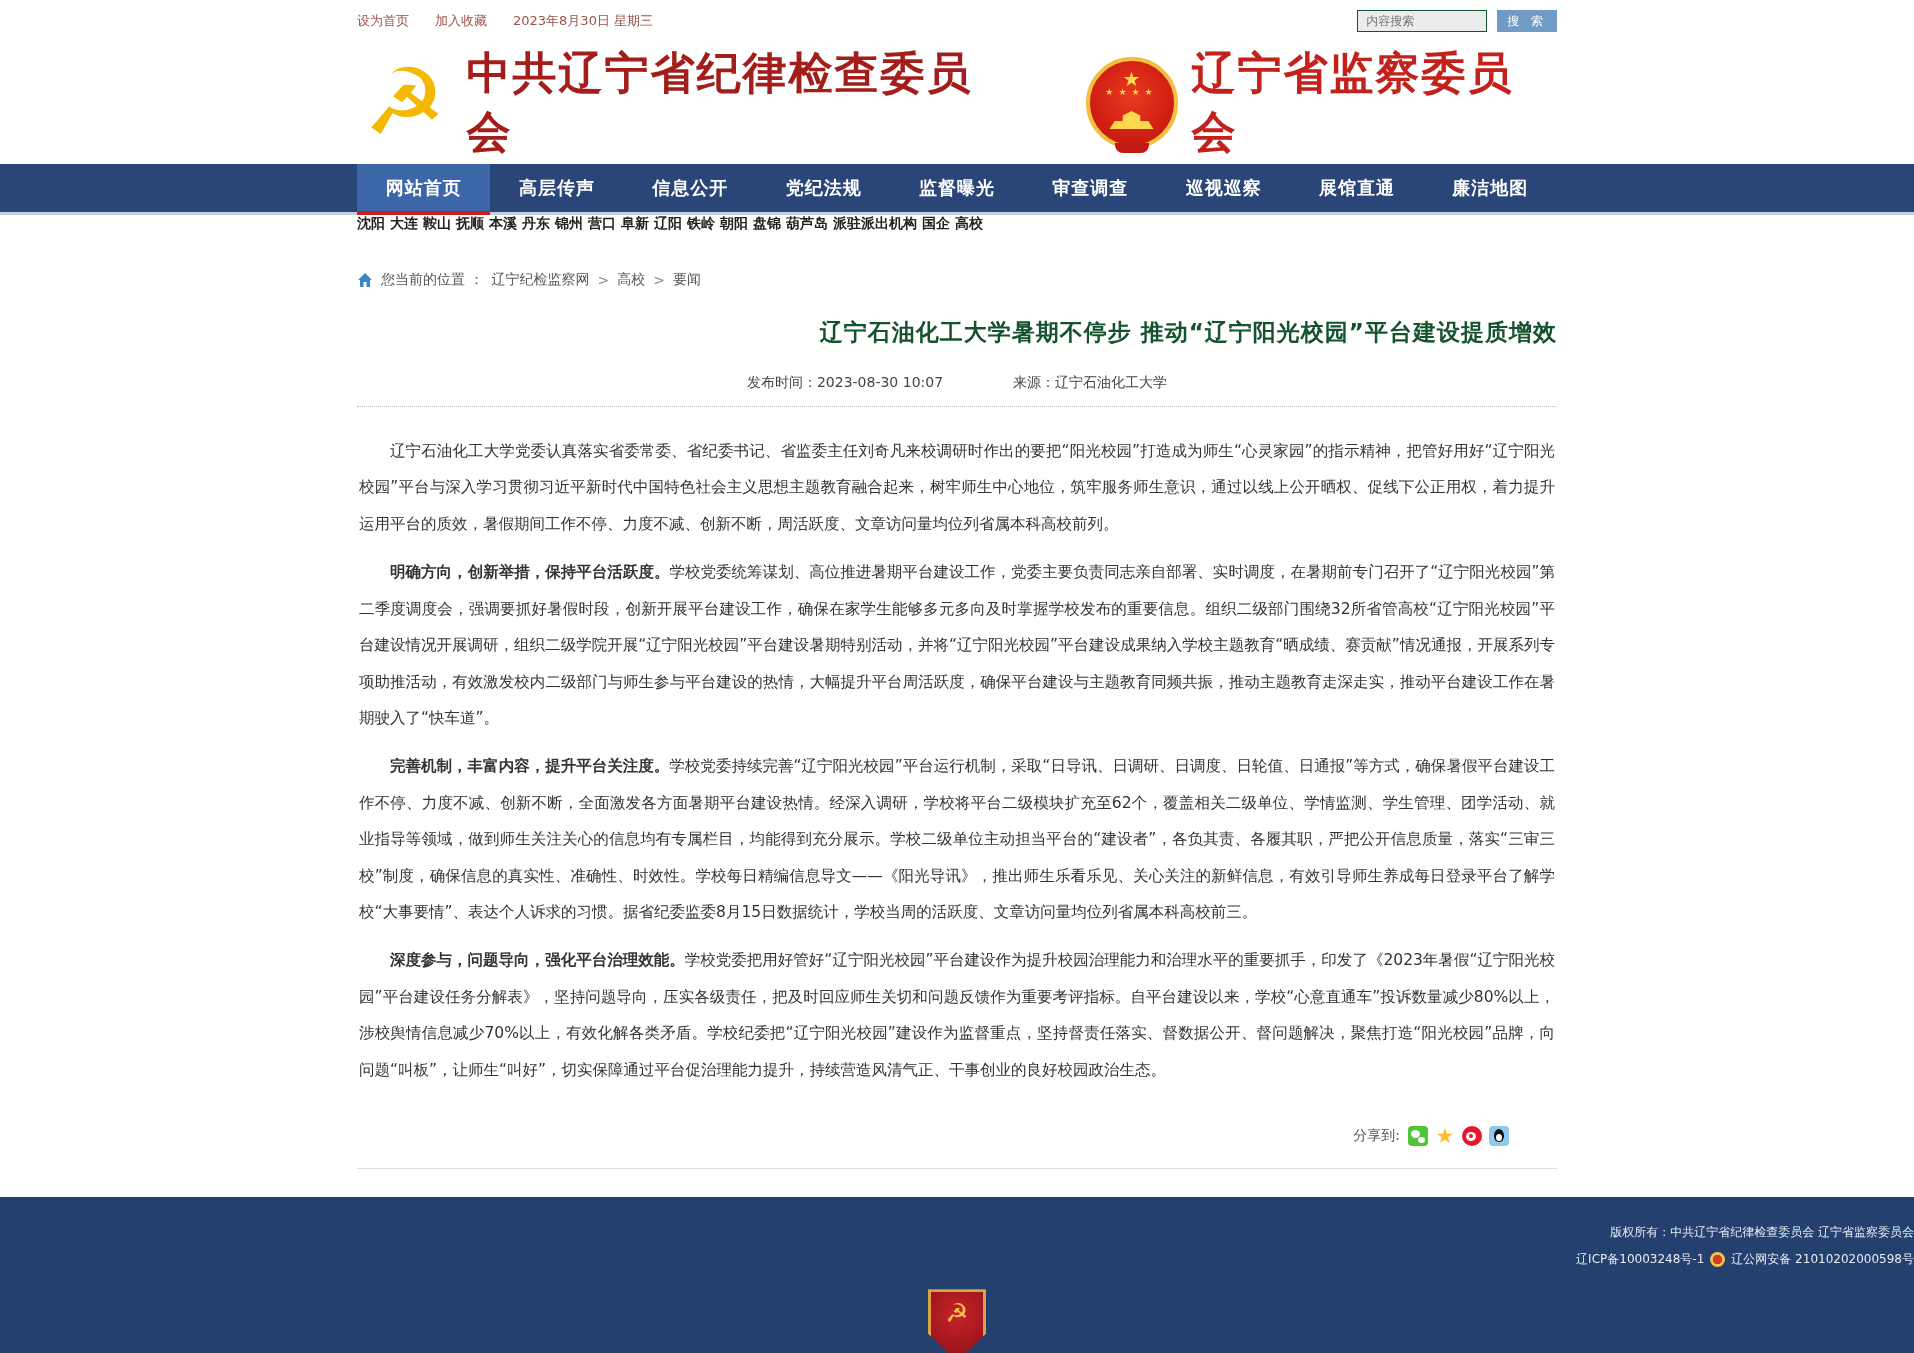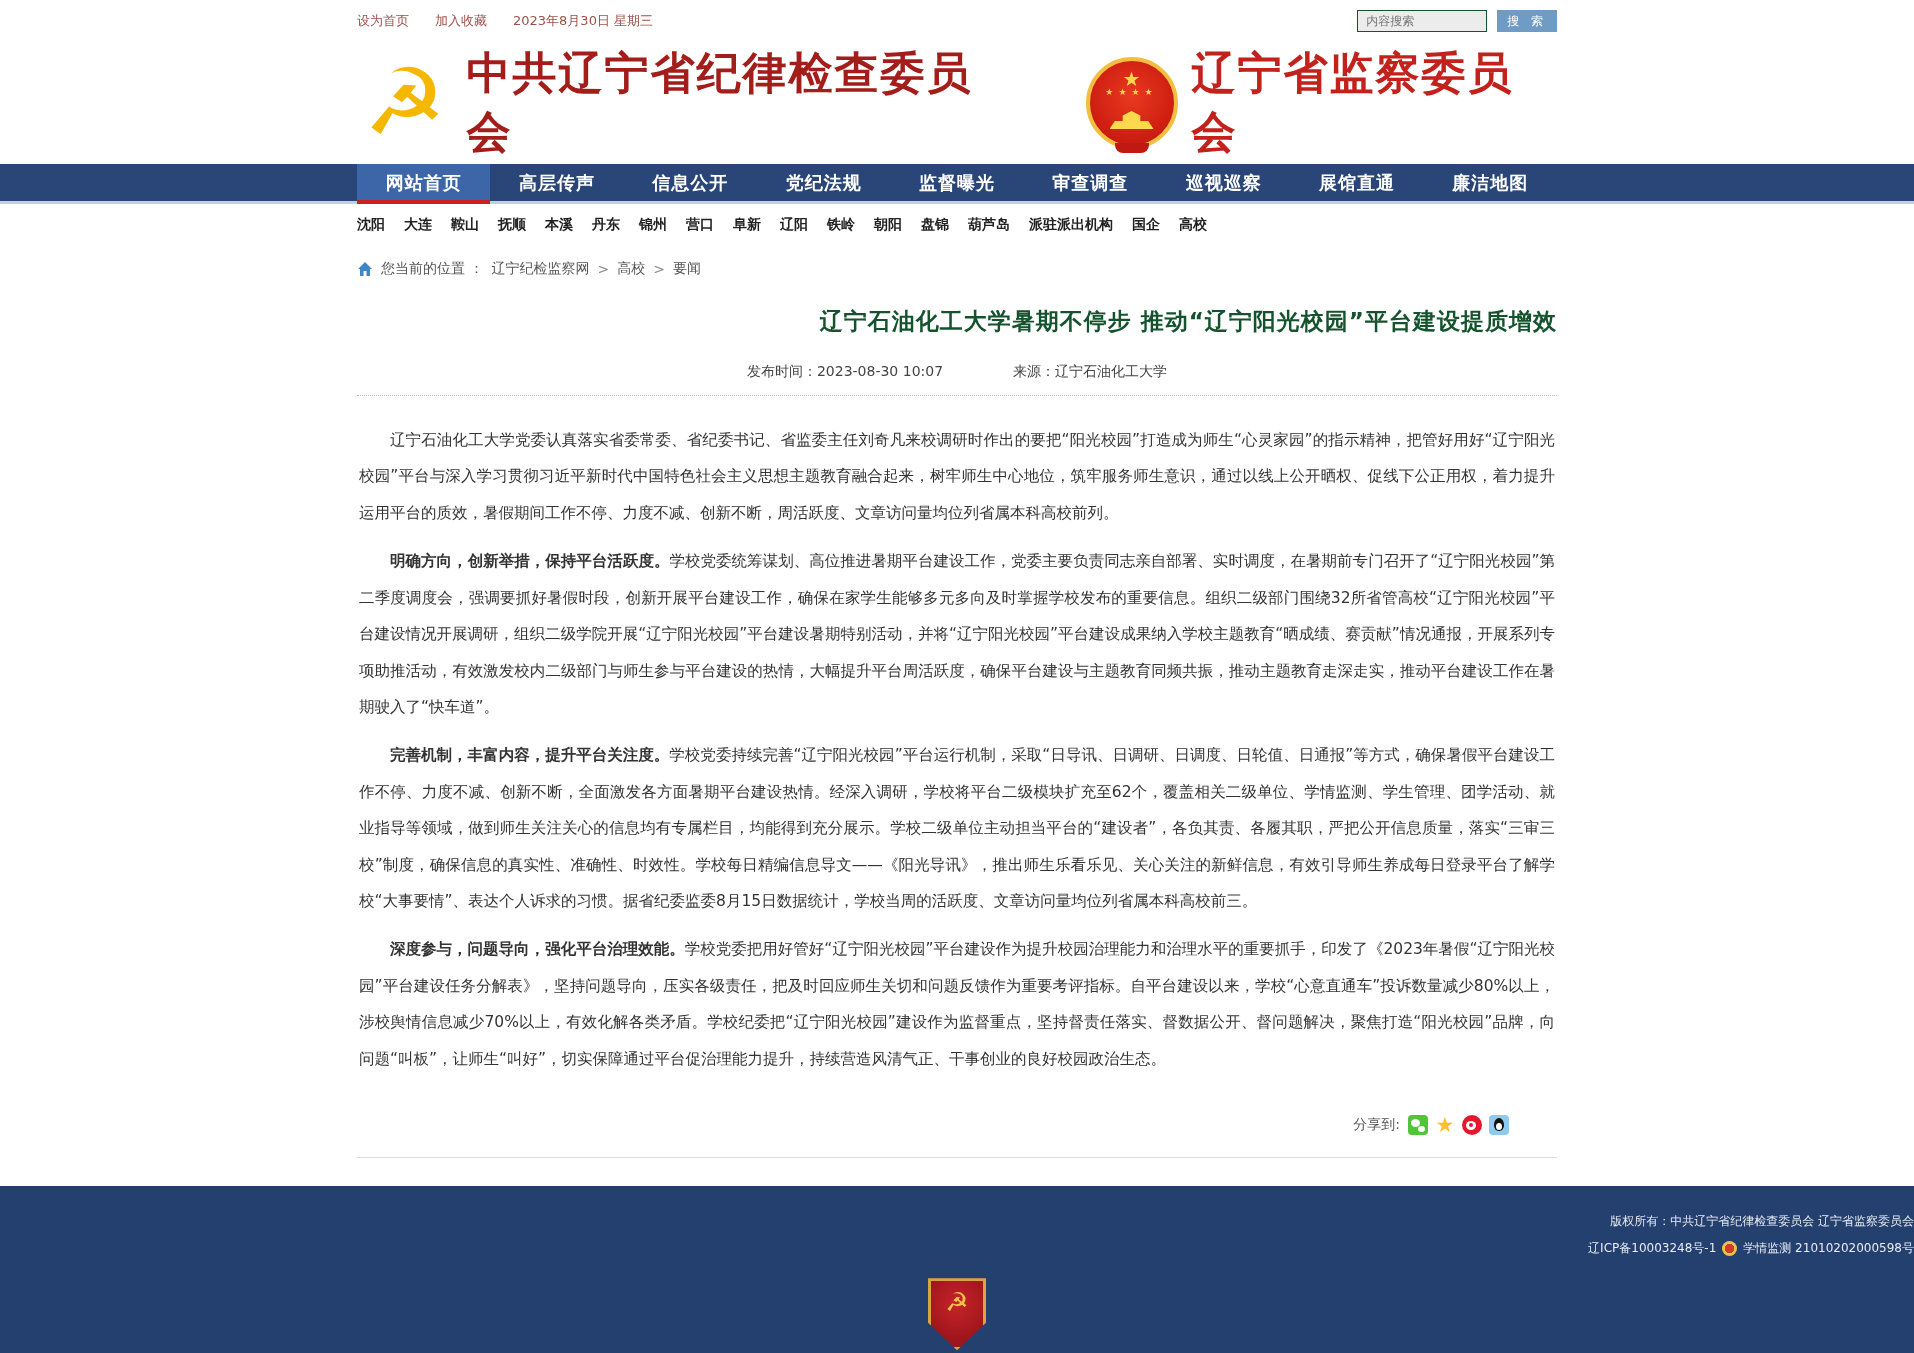--- a/index.html
+++ b/index.html
@@ -44,34 +44,34 @@
   }
   .national-emblem .star-big { position:absolute; top:8px; left:50%; transform:translateX(-50%); color:#ffd94d; font-size:20px; line-height:1; }
   .national-emblem .stars-small { position:absolute; top:26px; left:0; right:0; text-align:center; color:#ffd94d; font-size:9px; letter-spacing:5px; }
   .national-emblem .gate { position:absolute; bottom:16px; left:50%; transform:translateX(-50%); width:44px; height:18px; background:#ffd94d; clip-path:polygon(0 100%,100% 100%,88% 55%,70% 55%,70% 25%,50% 0,30% 25%,30% 55%,12% 55%); }
   .national-emblem .ribbon { position:absolute; bottom:-8px; left:50%; transform:translateX(-50%); width:34px; height:10px; background:#c01812; border-radius:0 0 8px 8px; }
   .site-title-left { font-size:44px; font-weight:bold; color:#a31d1a; letter-spacing:2px; }
   .site-title-right { font-size:44px; font-weight:bold; color:#c3211c; letter-spacing:2px; }
 
   
   .nav { background:#2a4678; border-bottom:3px solid #c3cede; }
-  .nav .container { display:flex; height:37px; }
+  .nav .container { display:flex; height:48px; }
   .nav-item {
     flex:1; display:flex; align-items:center; justify-content:center;
     color:#fff; font-size:18px; font-weight:bold; cursor:pointer;
     position:relative; letter-spacing:1px;
   }
   .nav-item.active { background:#3c66a8; }
   .nav-item.active::after {
     content:""; position:absolute; left:0; right:0; bottom:-3px; height:4px; background:#cc1f1f;
   }
 
   
   .subnav { background:#fff; }
-  .subnav .container { display:flex; align-items:center; flex-wrap:nowrap; gap:19px; height:42px; }
+  .subnav .container { display:flex; align-items:flex-start; flex-wrap:nowrap; gap:5px; height:42px; }
   .subnav-item { font-size:14px; font-weight:bold; color:#222; cursor:pointer; white-space:nowrap; }
 
   
   .breadcrumb { margin-top:14px; }
   .breadcrumb .container { display:flex; align-items:center; gap:8px; font-size:14px; color:#555; }
   .home-icon { width:16px; height:16px; display:inline-block; }
   .crumb-link { cursor:pointer; color:#555; }
   .crumb-sep { color:#888; }
 
   
@@ -244,19 +244,19 @@
   <div class="bottom-rule"></div>
 </div>
 
 <div class="footer">
   <div class="f-line">
     <span>版权所有：中共辽宁省纪律检查委员会 辽宁省监察委员会</span>
   </div>
   <div class="f-line">
     <span>辽ICP备10003248号-1</span>
     <span class="police-badge"></span>
-    <span>学情监测 21010202000598号</span>
+    <span>辽公网安备 21010202000598号</span>
   </div>
   <div class="shield-badge">
     <span class="emblem">☭</span>
 
   </div>
 </div>
 
 </body></html>

